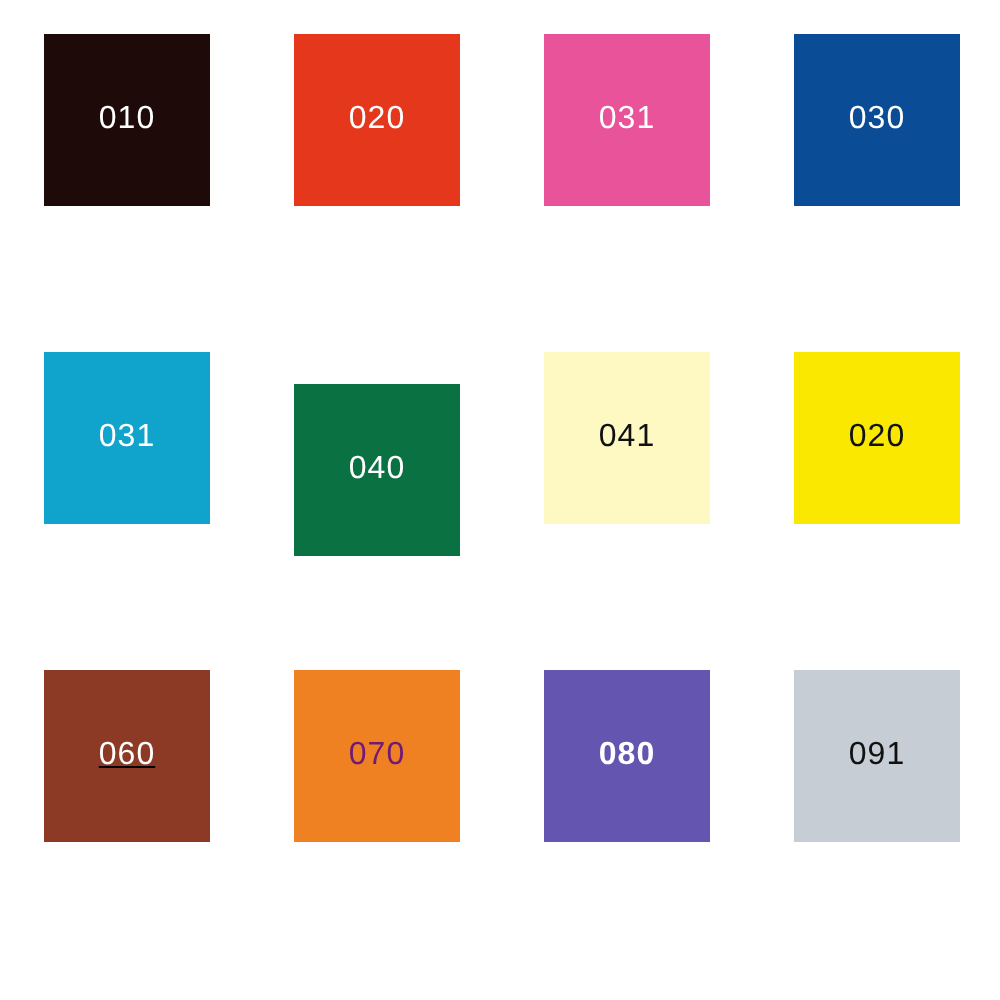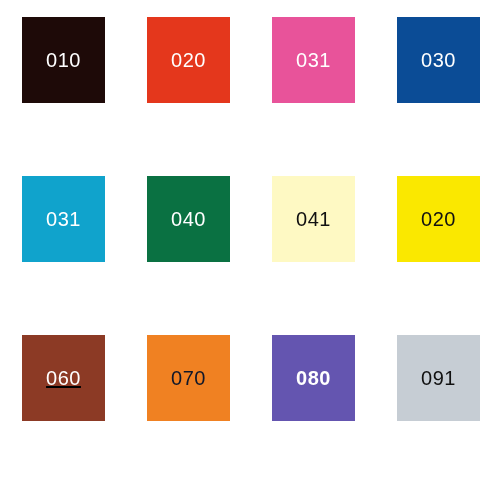--- a/index.html
+++ b/index.html
@@ -33,21 +33,21 @@
   .swatch {
     width: 83px;
     height: 86px;
     display: flex;
     align-items: center;
     justify-content: center;
     box-sizing: border-box;
   }
   .swatch-label {
     font-family: "Liberation Sans", sans-serif;
-    font-size: 20px;
+    font-size: 16px;
     font-weight: 400;
     letter-spacing: 0.5px;
     line-height: 1;
     user-select: none;
   }
 </style>
 </head>
 <body>
 
 <div id="swatch-board">
@@ -60,34 +60,34 @@
       </div>
       <div class="swatch" style="background-color: rgb(232, 83, 154);">
         <span class="swatch-label" style="color: rgb(255, 255, 255);">031</span>
       </div>
       <div class="swatch" style="background-color: rgb(11, 76, 150);">
         <span class="swatch-label" style="color: rgb(255, 255, 255);">030</span>
       </div>
       <div class="swatch" style="background-color: rgb(16, 163, 204);">
         <span class="swatch-label" style="color: rgb(255, 255, 255);">031</span>
       </div>
-      <div class="swatch" style="background-color: rgb(10, 113, 66);">
+      <div class="swatch" style="background-color: rgb(10, 113, 66); margin-top: 16px;">
         <span class="swatch-label" style="color: rgb(255, 255, 255);">040</span>
       </div>
       <div class="swatch" style="background-color: #fef9c3;">
         <span class="swatch-label" style="color: rgb(17, 17, 17);">041</span>
       </div>
       <div class="swatch" style="background-color: rgb(250, 232, 0);">
         <span class="swatch-label" style="color: rgb(17, 17, 17);">020</span>
       </div>
       <div class="swatch" style="background-color: rgb(140, 58, 37); text-decoration: underline;">
         <span class="swatch-label" style="color: rgb(255, 255, 255);">060</span>
       </div>
       <div class="swatch" style="background-color: rgb(240, 129, 34);">
-        <span class="swatch-label" style="color: #0f172a; text-align: center;">070</span>
+        <span class="swatch-label" style="color: #701a75; text-align: center;">070</span>
       </div>
       <div class="swatch" style="background-color: rgb(100, 85, 176);">
         <span class="swatch-label" style="color: rgb(255, 255, 255); font-weight: bold;">080</span>
       </div>
       <div class="swatch" style="background-color: rgb(198, 205, 212);">
         <span class="swatch-label" style="color: rgb(17, 17, 17);">091</span>
       </div>
     </div>
 </div>
 

